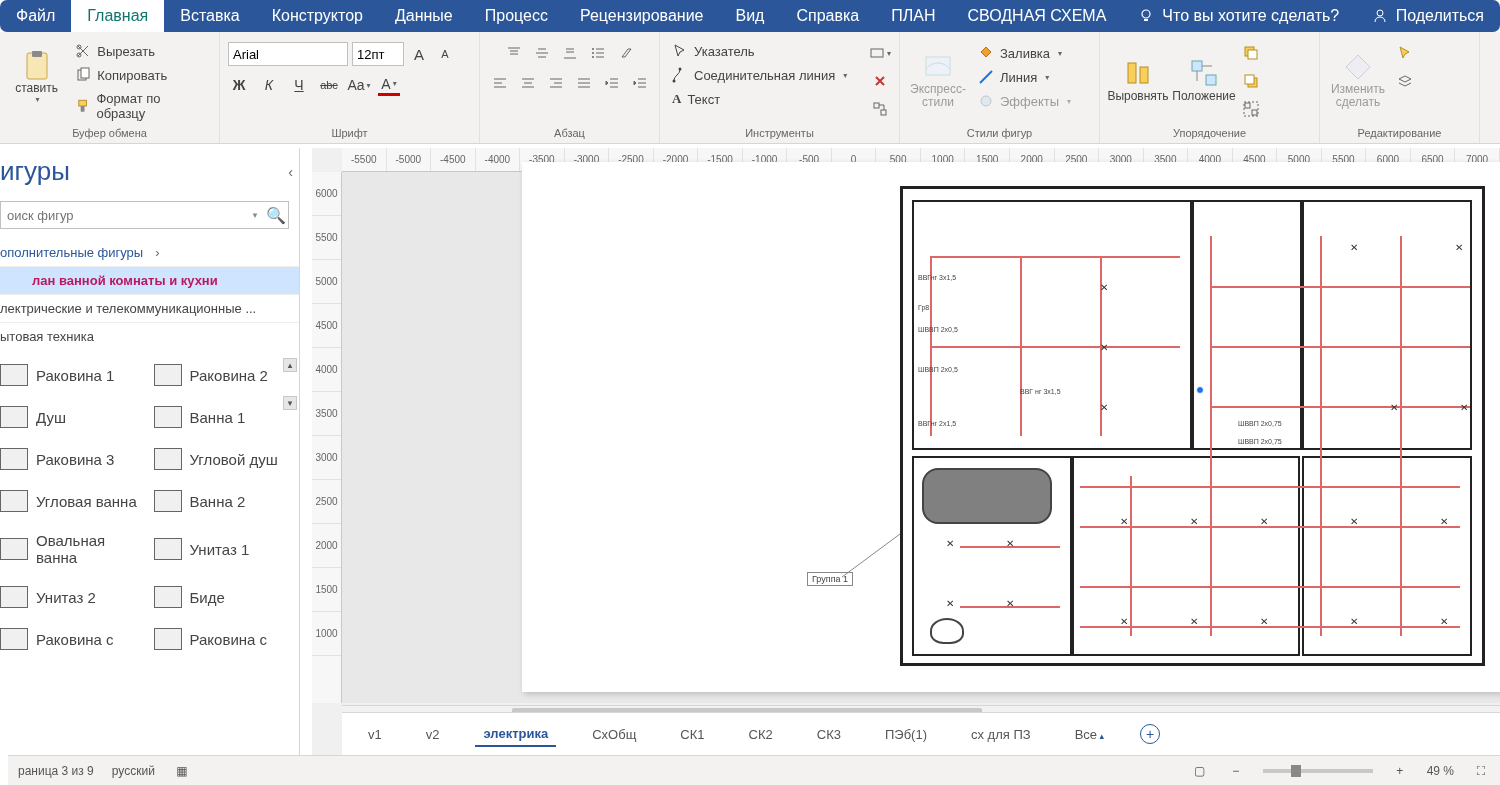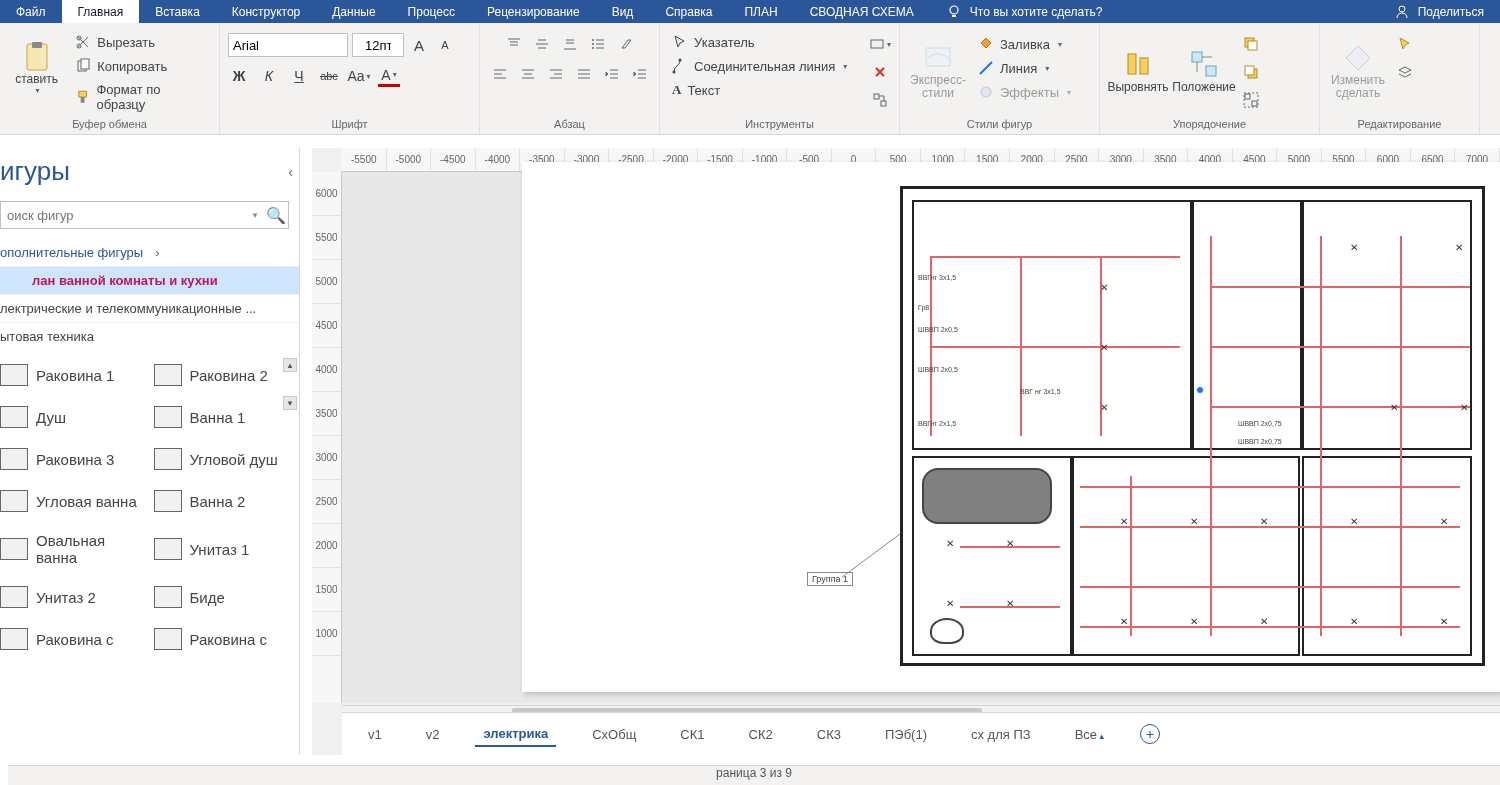--- a/index.html
+++ b/index.html
@@ -1,39 +1,39 @@
 <!DOCTYPE html>
 <html><head>
 <meta charset="utf-8">
 <style>
 * { margin: 0; padding: 0; box-sizing: border-box; font-family: "Segoe UI", Arial, sans-serif; }
 body { width: 1500px; height: 785px; background: #fff; overflow: hidden; position: relative; }
 
 
-.ribbon-tabs { height: 23px; background: #2b579a; display: flex; align-items: stretch; color: #fff; font-size: 12px; }
+.ribbon-tabs { height: 32px; background: #2b579a; display: flex; align-items: stretch; color: #fff; font-size: 16px; border-radius: 7px; }
 .ribbon-tab { padding: 0 16px; display: flex; align-items: center; cursor: pointer; }
-.ribbon-tab.active { background: #fff; color: #0f172a; }
+.ribbon-tab.active { background: #fff; color: #0f766e; }
 .ribbon-spacer { flex: 1; }
 .ribbon-tell { display: flex; align-items: center; gap: 8px; padding: 0 16px; }
 .bulb { width: 16px; height: 16px; }
 .ribbon-share { display: flex; align-items: center; gap: 8px; padding: 0 16px; }
 
 
 .ribbon { height: 112px; background: #f3f2f1; border-bottom: 1px solid #d6d6d6; display: flex; }
 .ribbon-group { border-right: 1px solid #e1e1e1; padding: 4px 8px 2px 8px; display: flex; flex-direction: column; justify-content: space-between; }
 .ribbon-group-body { display: flex; align-items: flex-start; gap: 6px; flex: 1; }
 .ribbon-group-label { font-size: 11px; color: #666; text-align: center; padding: 2px 0; }
 .big-btn { display: flex; flex-direction: column; align-items: center; justify-content: center; width: 60px; height: 80px; font-size: 12px; color: #444; }
 .big-btn.disabled { opacity: 0.5; }
 .small-row { display: flex; align-items: center; gap: 6px; font-size: 13px; color: #444; padding: 3px 4px; }
 .icon16 { width: 16px; height: 16px; display: inline-block; }
 .icon32 { width: 32px; height: 32px; display: inline-block; }
 .font-row { display: flex; align-items: center; gap: 4px; }
 .font-select { width: 120px; height: 24px; border: 1px solid #c0c0c0; background: #fff; font-size: 13px; padding: 0 4px; }
-.size-select { width: 52px; height: 24px; border: 1px solid #c0c0c0; background: #fff; font-size: 13px; padding: 0 12px; }
+.size-select { width: 52px; height: 24px; border: 1px solid #c0c0c0; background: #fff; font-size: 13px; padding: 0 4px; }
 .btn-sq { width: 22px; height: 22px; display: flex; align-items: center; justify-content: center; font-size: 14px; color: #444; }
 .btn-sq.bold { font-weight: bold; }
 .btn-sq.italic { font-style: italic; }
 .btn-sq.underline { text-decoration: underline; }
 .dropdown-caret { font-size: 8px; color: #666; margin-left: 2px; }
 .tool-stack { display: flex; flex-direction: column; gap: 2px; }
 
 
 .main { position: absolute; top: 148px; bottom: 30px; left: 0; right: 0; display: flex; }
 .shapes-panel { width: 300px; border-right: 1px solid #d6d6d6; background: #fff; display: flex; flex-direction: column; position: relative; }
@@ -81,21 +81,21 @@
 .hscroll-arrow { position: absolute; top: 0; bottom: 0; width: 18px; display: flex; align-items: center; justify-content: center; color: #666; font-size: 10px; }
 
 
 .page-tabs { position: absolute; left: 30px; right: 0; bottom: 0; height: 43px; background: #fff; border-top: 1px solid #d6d6d6; display: flex; align-items: center; gap: 28px; padding: 0 18px; font-size: 13px; color: #555; }
 .page-tab { padding: 4px 8px; }
 .page-tab.active { color: #2b579a; font-weight: 600; border-bottom: 2px solid #2b579a; }
 .page-add { width: 20px; height: 20px; border: 1px solid #2b579a; border-radius: 50%; color: #2b579a; display: flex; align-items: center; justify-content: center; font-size: 14px; }
 .all-dd::after { content: " ▴"; font-size: 9px; color: #2b579a; }
 
 
-.statusbar { position: absolute; left: 8px; right: 0; bottom: 0; height: 20px; background: #f3f2f1; border-top: 1px solid #d6d6d6; display: flex; align-items: center; font-size: 12px; color: #555; padding: 0 10px; gap: 18px; flex-direction: column; }
+.statusbar { position: absolute; left: 8px; right: 0; bottom: 0; height: 30px; background: #f3f2f1; border-top: 1px solid #d6d6d6; display: flex; align-items: center; font-size: 12px; color: #555; padding: 0 10px; gap: 18px; }
 .status-spacer { flex: 1; }
 .zoom-slider { width: 110px; height: 4px; background: #c8c8c8; position: relative; }
 .zoom-thumb { position: absolute; left: 28px; top: -4px; width: 10px; height: 12px; background: #888; }
 .status-btn { width: 18px; height: 18px; display: flex; align-items: center; justify-content: center; }
 </style>
 </head>
 <body>
 
 <div class="ribbon-tabs">
   <div class="ribbon-tab">Файл</div>

